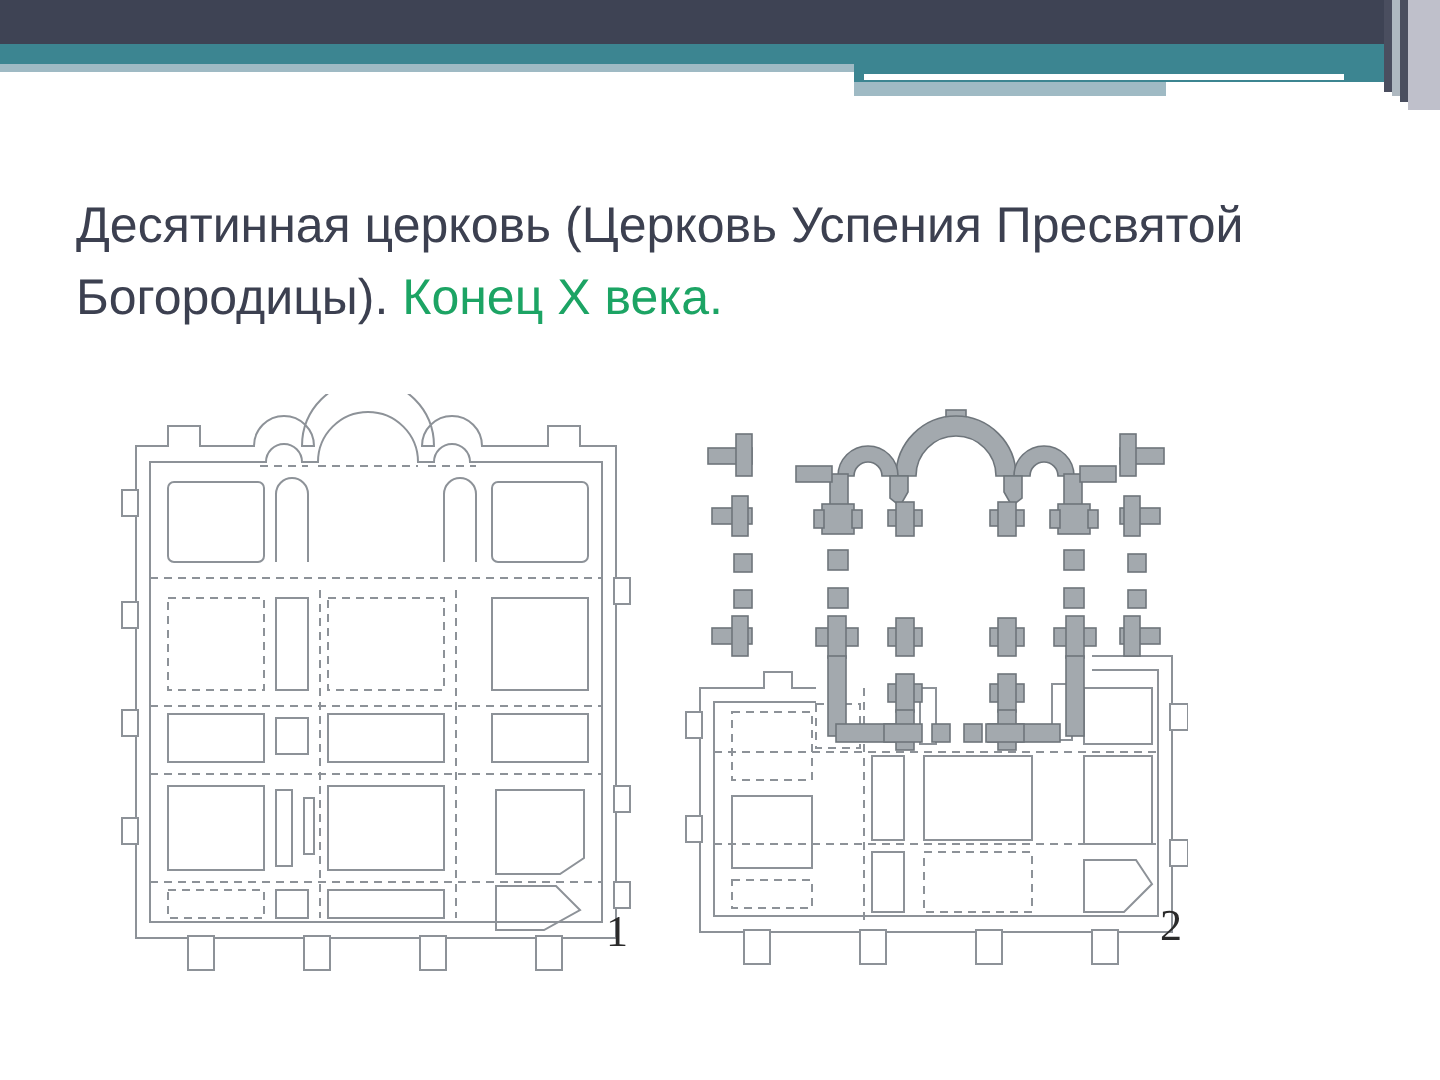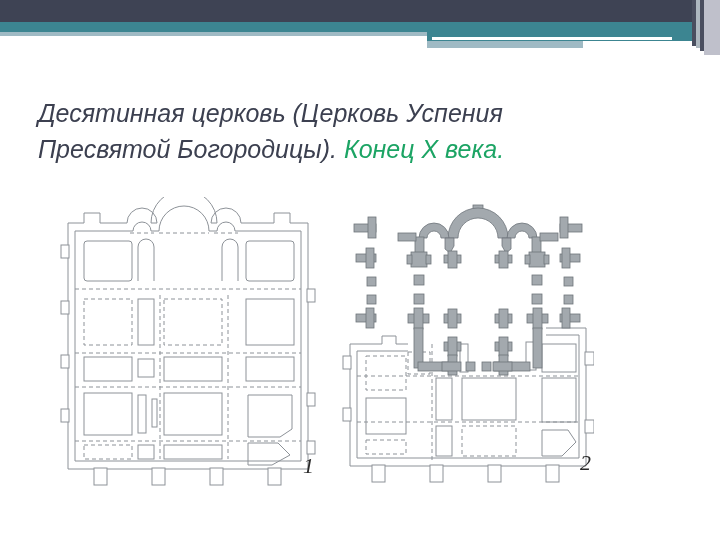--- a/index.html
+++ b/index.html
@@ -11,21 +11,21 @@
     --stripe-light:#AEB8C0;
     --title:#3C4050;
     --accent:#1CA464;
     --line:#8D9298;
     --gfill:#A3A9AE;
     --gstroke:#6E757B;
   }
   html,body{margin:0;padding:0;}
   .slide{
     position:relative;width:720px;height:540px;background:#ffffff;
-    overflow:hidden;font-family:"Liberation Sans",sans-serif;font-style:italic;
+    overflow:hidden;font-family:"Liberation Sans",sans-serif;
   }
   .abs{position:absolute;}
   
   .bar-dark{left:0;top:0;width:720px;height:22px;background:var(--hdr-dark);}
   .bar-teal{left:0;top:22px;width:720px;height:10px;background:var(--hdr-teal);}
   .bar-light{left:0;top:32px;width:720px;height:4px;background:var(--hdr-light);}
   .ext-teal{left:427px;top:32px;width:293px;height:9px;background:var(--hdr-teal);}
   .ext-white{left:432px;top:37px;width:240px;height:3px;background:#ffffff;}
   .ext-light{left:427px;top:41px;width:156px;height:7px;background:var(--hdr-light);}
   .stripe1{left:692px;top:0;width:4px;height:46px;background:var(--stripe-dark);}

